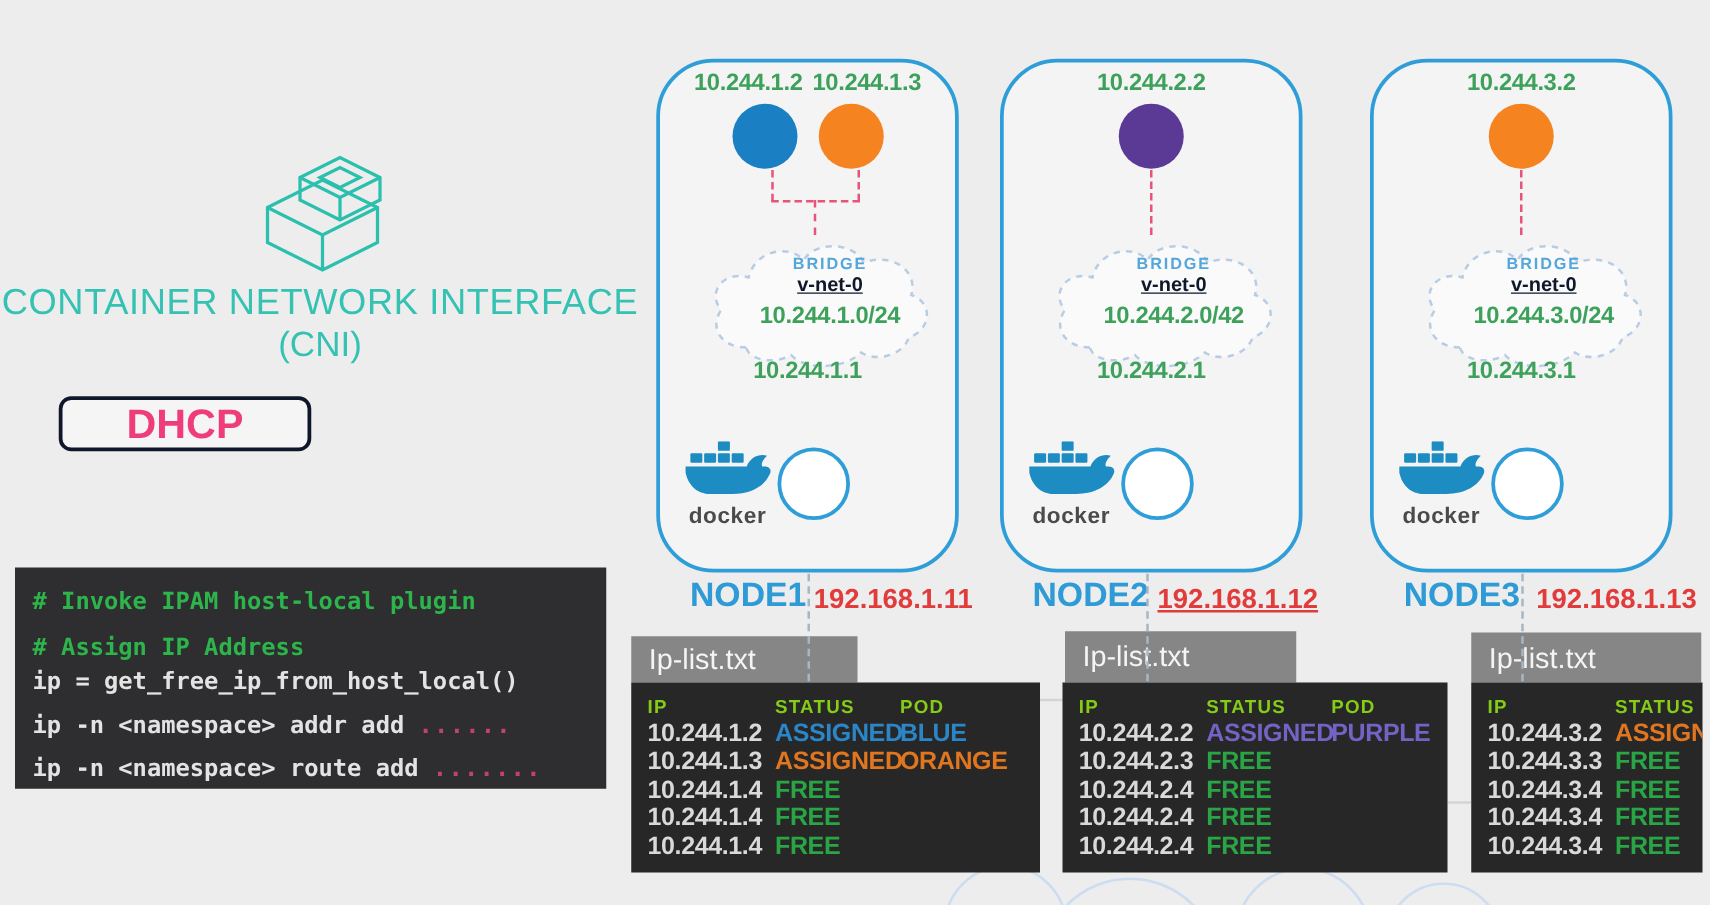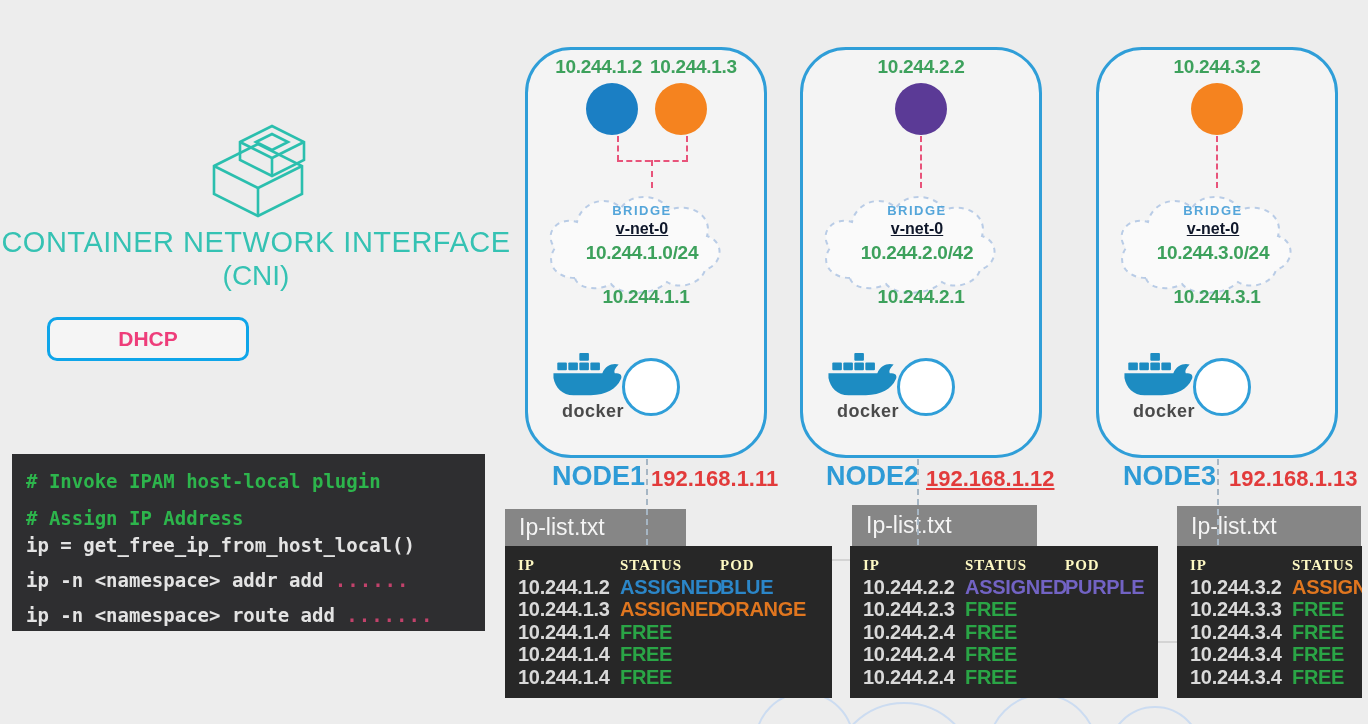--- a/index.html
+++ b/index.html
@@ -5,22 +5,22 @@
   html,body{margin:0;padding:0;background:#dcdcdc;}
   .stage{position:relative;width:1368px;height:724px;background:#ededed;overflow:hidden;
          font-family:"Liberation Sans",sans-serif;}
   .abs{position:absolute;}
 
   
   .cni-logo{left:200px;top:122px;width:116px;height:102px;}
   .cni-title{left:0;top:226px;width:512px;text-align:center;font-size:29px;letter-spacing:.5px;
              color:#35c2b3;font-weight:400;}
   .cni-sub{left:0;top:260px;width:512px;text-align:center;font-size:28px;color:#35c2b3;}
-  .plugin-btn{top:317px;height:38px;border:3px solid #0ea5e9;border-radius:10px;
-              background:rgba(255,255,255,.45);color:#ee3d7a;font-size:21px;font-weight:bold;
+  .plugin-btn{top:317px;height:38px;border:3px solid #0f172a;border-radius:10px;
+              background:rgba(255,255,255,.45);color:#ee3d7a;font-size:33px;font-weight:bold;
               display:flex;align-items:center;justify-content:center;}
   .btn-dhcp{left:47px;width:196px;}
   .btn-host{left:268px;width:197px;}
 
   
   .code{left:12px;top:454px;width:459px;height:163px;background:#2e2e30;padding:14px 0 0 14px;
         font-family:"DejaVu Sans Mono",monospace;font-size:19px;font-weight:bold;color:#e3e3e3;}
   .cl{white-space:pre;line-height:27px;}
   .comment{color:#2db54c;}
   .gap1{margin-top:10px;}
@@ -31,47 +31,47 @@
   .node{position:absolute;top:47px;width:236px;height:405px;border:3px solid #2f9ed8;
         border-radius:46px;background:rgba(255,255,255,.42);}
   .podips{position:absolute;left:0;top:6px;width:100%;text-align:center;color:#3da15c;
           font-size:19px;font-weight:bold;letter-spacing:-0.3px;}
   .podips span{margin:0 4px;}
   .pods{position:absolute;left:0;top:33px;width:100%;display:flex;justify-content:center;gap:17px;}
   .pod{width:52px;height:52px;border-radius:50%;display:inline-block;}
   .pinkline{position:absolute;border-color:#e8537a !important;}
   .pv{border-left:2px dashed;}
   .ph{border-top:2px dashed;}
-  .cloud{position:absolute;left:9px;top:128px;width:210px;height:122px;}
+  .cloud{position:absolute;left:31px;top:128px;width:210px;height:122px;}
   .cloud svg{position:absolute;left:0;top:0;}
   .cloud-line{position:absolute;left:0;width:100%;text-align:center;}
   .cl-bridge{top:25px;font-size:13px;font-weight:bold;letter-spacing:1.5px;color:#55a6da;}
   .cl-name{top:42px;font-size:16px;font-weight:bold;color:#0f172a;text-decoration:underline;}
   .cl-subnet{top:64px;font-size:19px;font-weight:bold;color:#3da15c;letter-spacing:-0.3px;}
   .gwip{position:absolute;left:0;top:236px;width:100%;text-align:center;font-size:19px;
         font-weight:bold;color:#3da15c;letter-spacing:-0.3px;}
-  .dockerbox{position:absolute;left:12px;top:303px;width:84px;text-align:right;}
+  .dockerbox{position:absolute;left:12px;top:303px;width:84px;text-align:center;}
   .dockerword{font-size:18px;font-weight:bold;color:#4a4a4a;margin-top:-2px;letter-spacing:.5px;}
   .emptycircle{position:absolute;left:94px;top:308px;width:52px;height:52px;border:3.5px solid #2f9ed8;
                border-radius:50%;background:rgba(255,255,255,.92);}
 
   
   .nodename{position:absolute;top:461px;font-size:27px;font-weight:bold;color:#2e9bd6;}
   .nodeip{position:absolute;top:466px;font-size:22px;font-weight:bold;color:#e23b3b;}
   .dropline{position:absolute;top:459px;height:86px;border-left:2px dashed #a6b6c4;z-index:4;}
 
   
   .tab{position:absolute;background:#868686;color:#f4f4f4;font-size:23px;z-index:2;
        display:flex;align-items:center;padding-left:14px;box-sizing:border-box;}
   .tbody{position:absolute;background:#272727;z-index:2;box-sizing:border-box;
          padding:9px 0 0 13px;overflow:hidden;}
   .trow{display:grid;grid-template-columns:102px 100px auto;height:22.4px;align-items:center;
         font-size:20px;font-weight:bold;color:#d9d9d9;letter-spacing:-0.3px;white-space:nowrap;}
   .thead{height:21px;font-size:15px;color:#2f9e43;letter-spacing:1px;}
-  .thead span{color:#fef9c3;font-family:Liberation Serif, serif;}
+  .thead span{color:#84cc16;}
 
   
   .tlink{position:absolute;height:2px;background:#d4d4d4;z-index:1;}
   .arc{position:absolute;border:2px solid #ccdcf1;border-radius:50%;background:transparent;z-index:0;}
 </style>
 </head>
 <body>
 
 <div class="stage">
 

